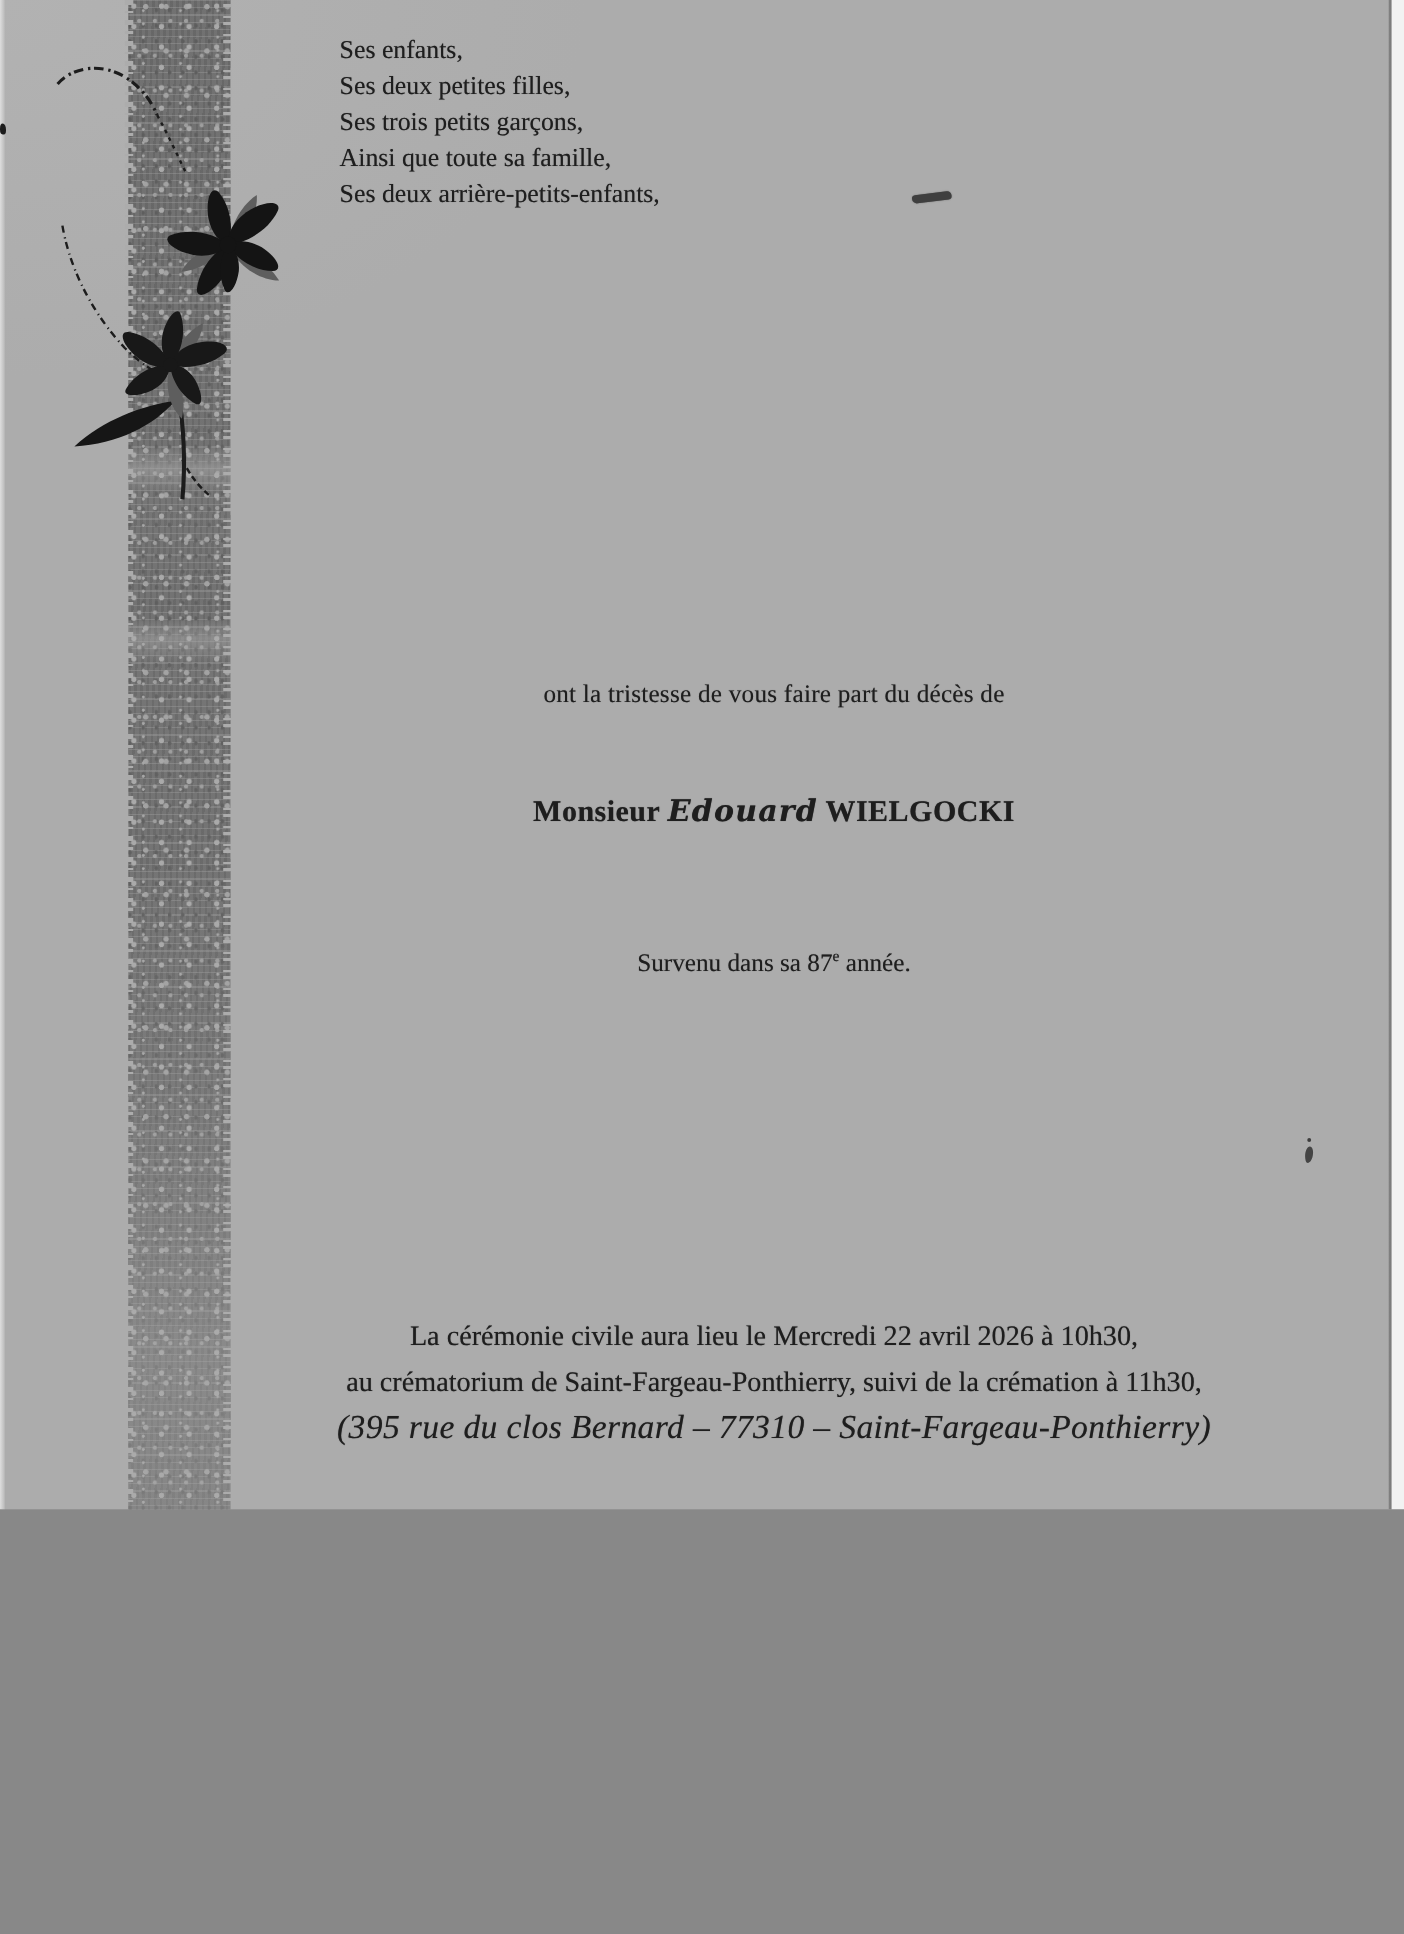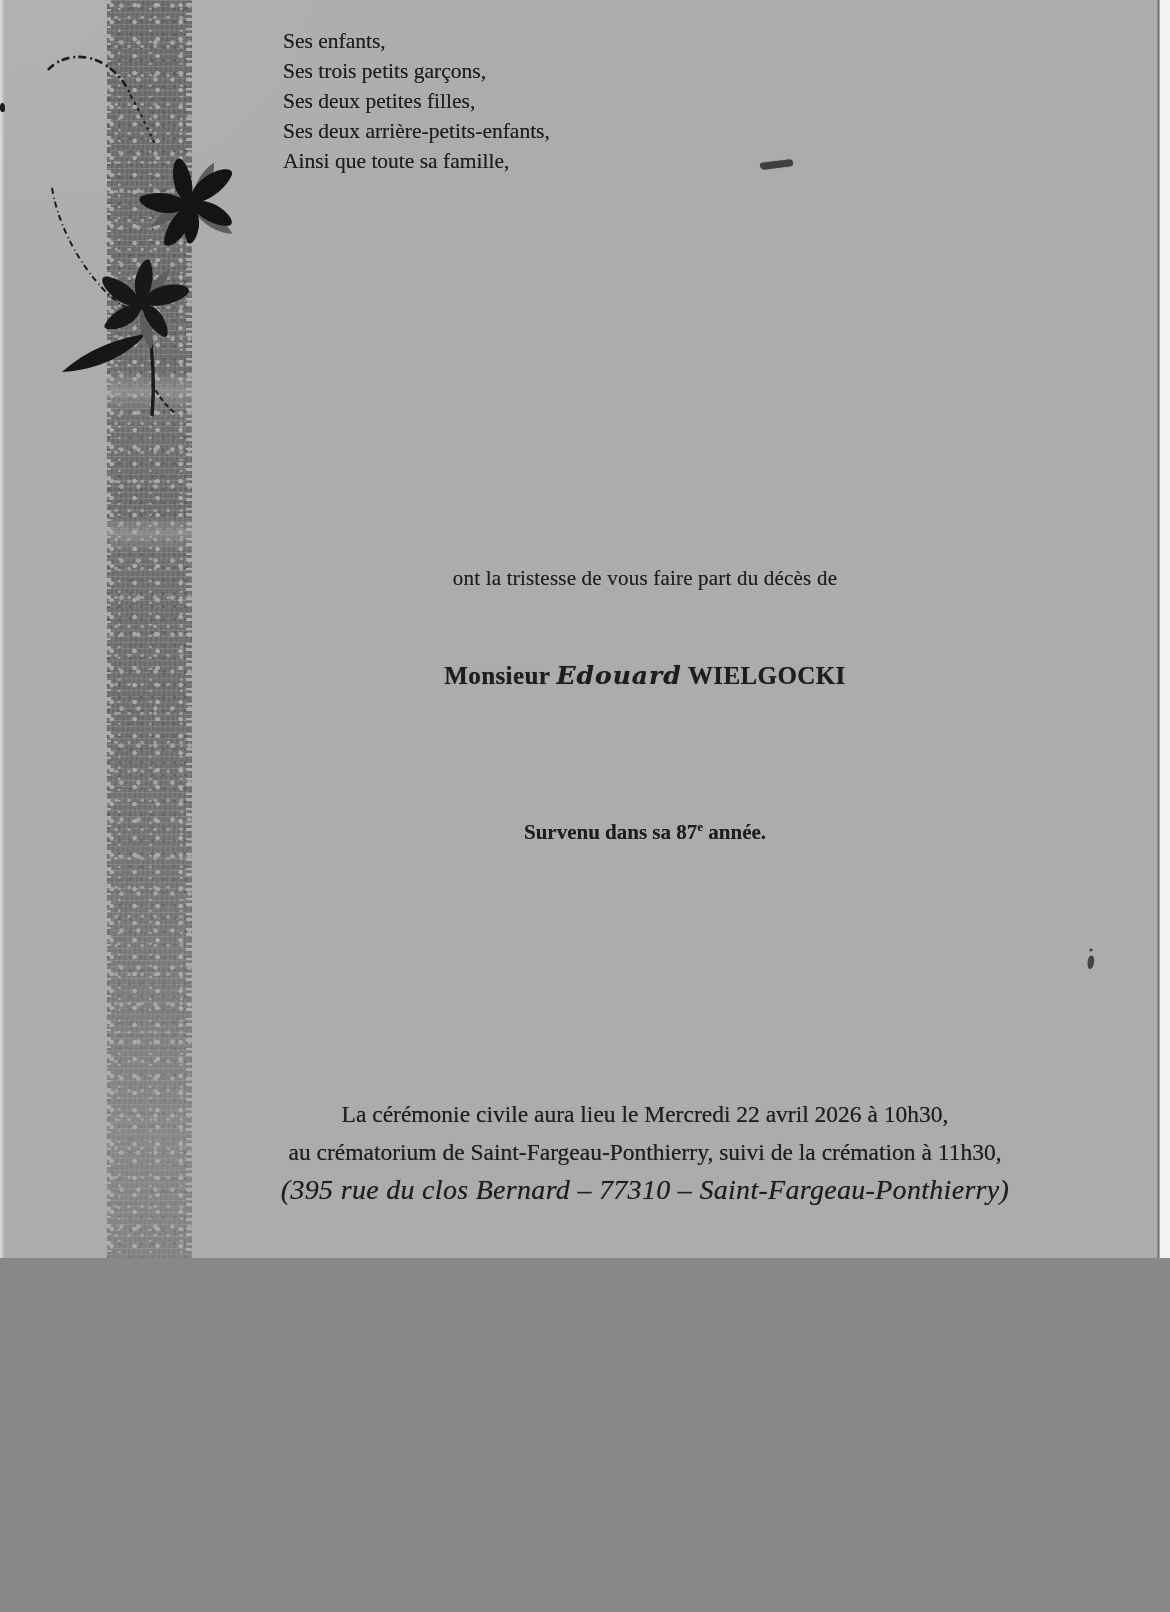--- a/index.html
+++ b/index.html
@@ -60,21 +60,21 @@
   .band-fray-r{left:186px;background:repeating-linear-gradient(180deg,rgba(0,0,0,0) 0 3px,#acacac 3px 6px,rgba(0,0,0,0) 6px 13px,#acacac 13px 15px);}
 
   .txt{position:absolute;}
   .family{left:283px;top:26px;font-size:21.5px;line-height:30px;text-align:left;
     text-shadow:0 0 .6px rgba(20,20,20,.55);}
   .center-col{left:140px;width:1010px;text-align:center;}
   .announce{top:566px;font-size:21px;letter-spacing:.2px;text-shadow:0 0 .6px rgba(20,20,20,.5);}
   .name-line{top:661px;font-size:25px;font-weight:bold;letter-spacing:.4px;
     text-shadow:0 0 .7px rgba(10,10,10,.6);}
   .name-script{font-style:italic;font-weight:bold;font-family:"DejaVu Serif",serif;letter-spacing:1px;}
-  .age-line{top:819px;font-size:21px;text-shadow:0 0 .6px rgba(20,20,20,.5);font-weight:bold;}
+  .age-line{top:789px;font-size:21px;text-shadow:0 0 .6px rgba(20,20,20,.5);}
   .age-line sup{font-size:13px;}
   .block{font-size:23.5px;line-height:38px;text-shadow:0 0 .7px rgba(15,15,15,.55);}
   .ceremony{top:1095px;}
   .burial{top:1307px;}
   .b{font-weight:normal;}
   .it{font-style:italic;font-size:28px;letter-spacing:.3px;}
 
   .dash-mark{position:absolute;left:760px;top:161px;width:33px;height:7px;
     background:#3f3f3f;border-radius:4px 5px 4px 6px;transform:rotate(-7deg);
     box-shadow:0 0 1px rgba(60,60,60,.8);}
@@ -185,24 +185,24 @@
 
   <div class="dash-mark"></div>
   <svg class="speck" width="14" height="28" viewBox="0 0 14 28">
     <circle cx="7" cy="4" r="1.6" fill="#3c3c3c"></circle>
     <path d="M6,10 C9,8 11,12 10,17 C9,23 5,25 4,21 C3,16 4,12 6,10 Z" fill="#444444"></path>
   </svg>
   <div class="edge-dot"></div>
 
   <div class="txt family">
     <div>Ses enfants,</div>
+    <div>Ses deux petites filles,</div>
     <div>Ses trois petits garçons,</div>
-    <div>Ses deux petites filles,</div>
+    <div>Ainsi que toute sa famille,</div>
     <div>Ses deux arrière-petits-enfants,</div>
-    <div>Ainsi que toute sa famille,</div>
   </div>
 
   <div class="txt center-col announce">ont la tristesse de vous faire part du décès de</div>
 
   <div class="txt center-col name-line">
     <span>Monsieur</span>
     <span> </span>
     <span class="name-script">Edouard</span>
     <span> </span>
     <span>WIELGOCKI</span>

